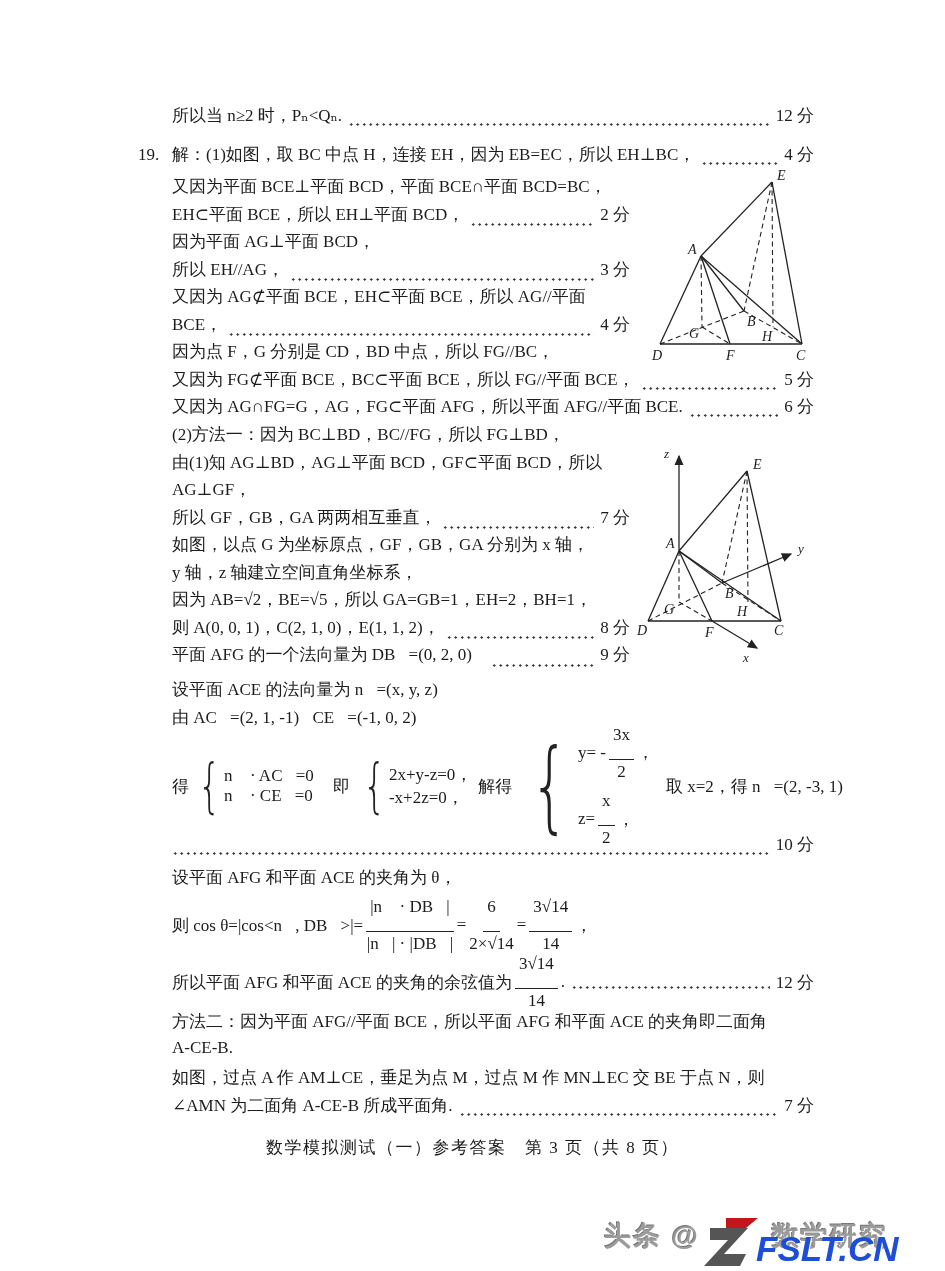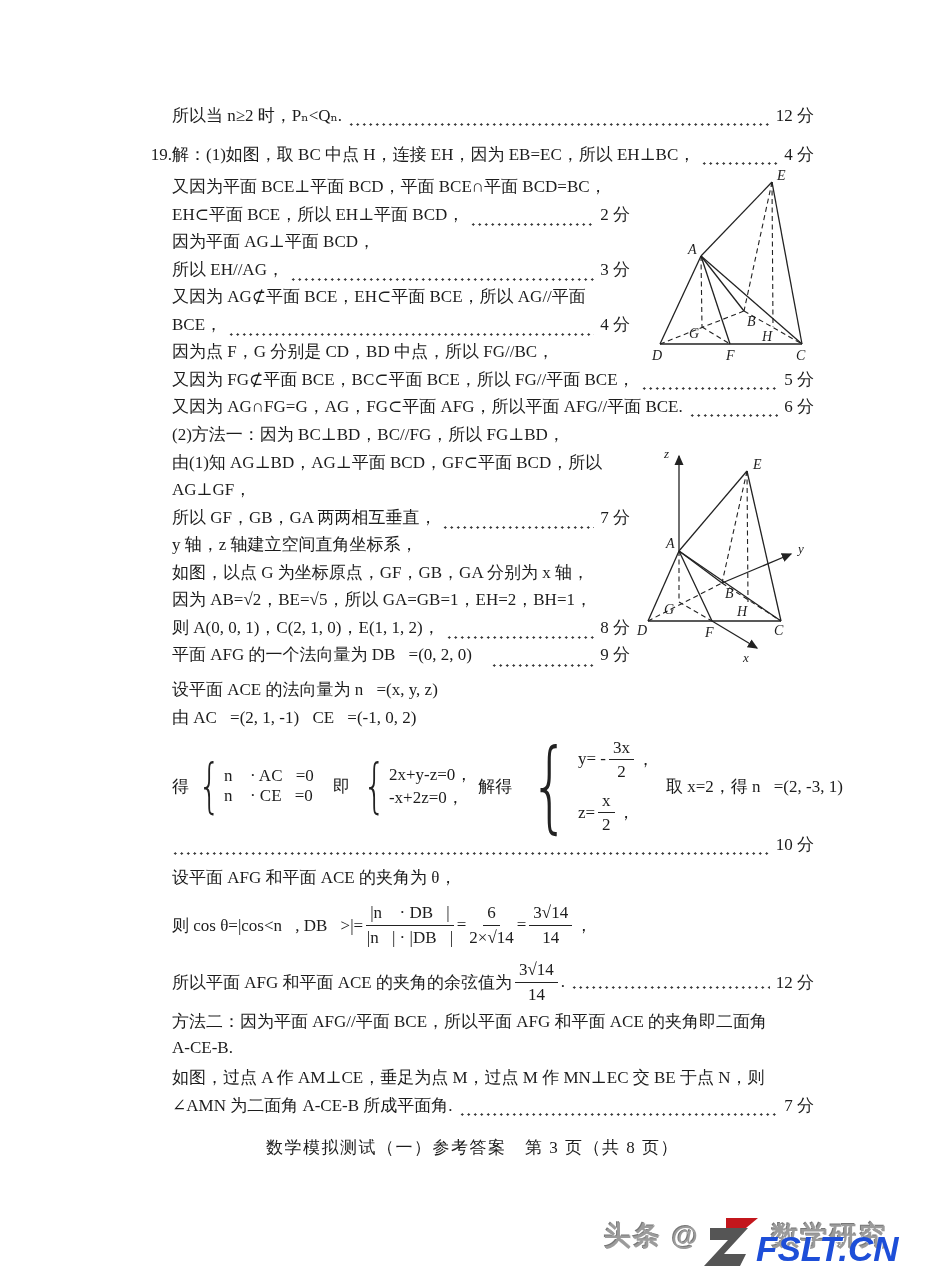--- a/index.html
+++ b/index.html
@@ -1,28 +1,28 @@
 <!DOCTYPE html>
 <html><head>
 <meta charset="utf-8">
 <style>
   html,body{margin:0;padding:0;background:#e8e8e8;}
   .page{position:relative;width:945px;height:1271px;background:#ffffff;margin:0 auto;overflow:hidden;
         font-family:"Liberation Serif","DejaVu Serif",serif;color:#1c1c1c;font-size:17px;}
   .line{position:absolute;display:flex;align-items:baseline;white-space:nowrap;height:26px;}
   .line .t{white-space:nowrap;}
-  .qnum{display:inline-block;width:34px;text-align:right;}
+  .qnum{display:inline-block;width:34px;}
   .leader{flex:1;align-self:flex-end;margin:0 6px 4px 6px;height:3px;
           background-image:radial-gradient(circle,#3a3a3a 1.1px,transparent 1.3px);
           background-size:6.5px 3px;background-repeat:repeat-x;background-position:0 center;min-width:18px;}
   .score{white-space:nowrap;}
   .col{position:absolute;}
   .col .row{display:flex;align-items:baseline;white-space:nowrap;height:27.5px;}
   .frac{display:inline-flex;flex-direction:column;align-items:center;margin:0 3px;vertical-align:middle;line-height:1.25;}
-  .frac .num{padding:0 4px 1px 4px;border-bottom:1.4px solid #222;}
+  .frac .num{padding:0 4px 14px 4px;border-bottom:1.4px solid #222;}
   .frac .den{padding-top:1px;}
   .eqrow{position:absolute;display:flex;align-items:center;white-space:nowrap;}
   .cases{display:inline-flex;align-items:center;margin:0 2px;}
   .brace{font-family:"DejaVu Sans",sans-serif;font-weight:200;line-height:0.9;transform:scaleX(0.62);margin-right:-4px;color:#222;}
   .b-sm{font-size:58px;}
   .b-lg{font-size:100px;}
   .rows{display:flex;flex-direction:column;align-items:flex-start;}
   .rows.gap{}
   .rows .r{display:flex;align-items:center;}
   svg text{font-family:"Liberation Serif","DejaVu Serif",serif;font-style:italic;font-size:14px;fill:#1c1c1c;}
@@ -132,24 +132,24 @@
       </div>
     <div class="row">
         <span class="t">AG⊥GF，</span>
       </div>
     <div class="row">
         <span class="t">所以 GF，GB，GA 两两相互垂直，</span>
         <span class="leader"></span>
         <span class="score">7 分</span>
       </div>
     <div class="row">
+        <span class="t">如图，以点 G 为坐标原点，GF，GB，GA 分别为 x 轴，</span>
+      </div>
+    <div class="row">
         <span class="t">y 轴，z 轴建立空间直角坐标系，</span>
-      </div>
-    <div class="row">
-        <span class="t">如图，以点 G 为坐标原点，GF，GB，GA 分别为 x 轴，</span>
       </div>
     <div class="row">
         <span class="t">因为 AB=√2，BE=√5，所以 GA=GB=1，EH=2，BH=1，</span>
       </div>
     <div class="row">
         <span class="t">则 A(0, 0, 1)，C(2, 1, 0)，E(1, 1, 2)，</span>
         <span class="leader"></span>
         <span class="score">8 分</span>
       </div>
     <div class="row">

